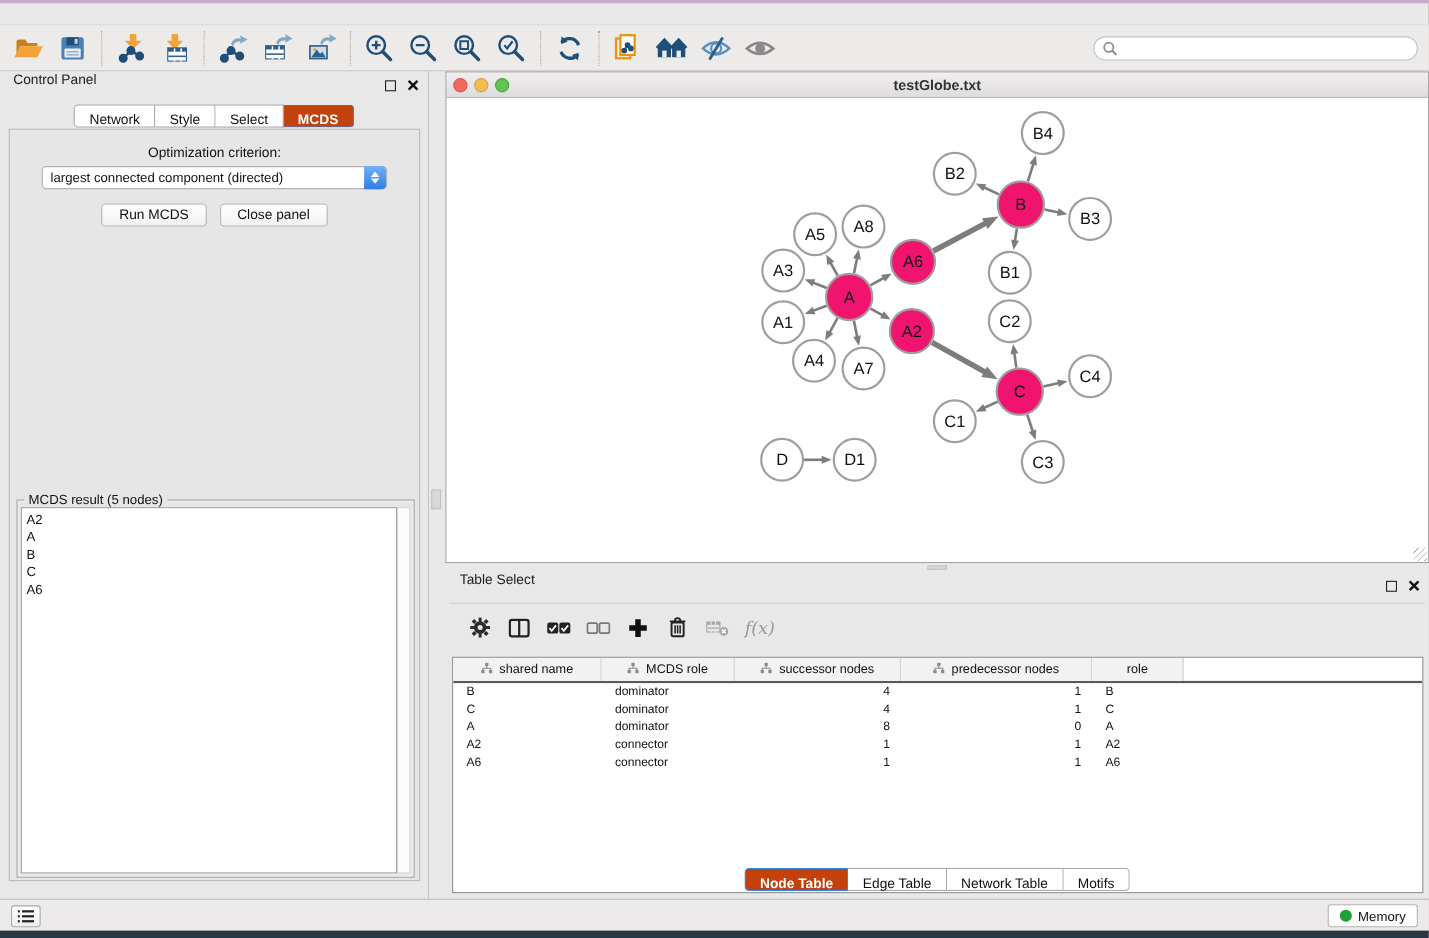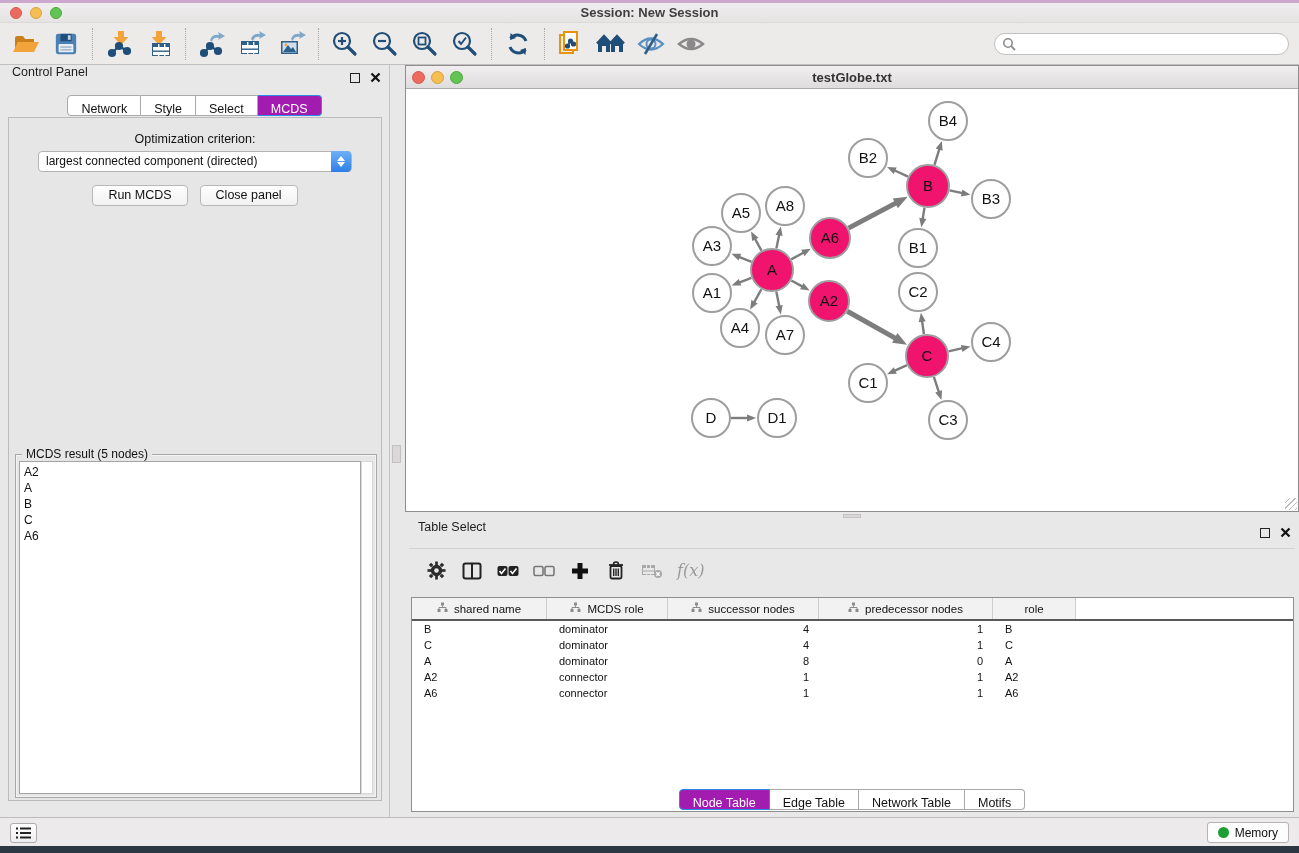--- a/index.html
+++ b/index.html
@@ -40,21 +40,21 @@
   .panel-head .ph-title { margin-left:12px; font-size:12.5px; color:#1d1d1d; }
   .ph-icons { position:absolute; right:8px; top:7px; display:flex; gap:10px; align-items:center; }
   .float-box { width:10px; height:10px; border:1.5px solid #222; display:inline-block; }
   .tabs-row { position:absolute; left:0; width:100%; display:flex; justify-content:center; top:30px; z-index:2; }
   .tab {
     height:21px; line-height:20px; padding:3px 13px; font-size:12.5px; background:#fff;
     border:1px solid #A9A9A9; border-left:none; color:#111; cursor:default;
   }
   .tab:first-child { border-left:1px solid #A9A9A9; border-radius:4px 0 0 4px; }
   .tab:last-child { border-radius:0 4px 4px 0; }
-  .tab.active { background:#a21caf; border-color:#2F89E8; color:#fff; }
+  .tab.active { background:#c2410c; border-color:#2F89E8; color:#fff;font-weight:bold; }
   .cp-content {
     position:absolute; left:8px; top:52px; width:374px; height:684px;
     background:#E7E6E6; border:1px solid #BCBABA;
   }
   .opt-label { text-align:center; margin-top:14px; font-size:12.5px; color:#111; }
   .dropdown {
     position:relative; margin:5px auto 0; width:314px; height:21px; background:#fff;
     border:1px solid #B4B2B2; border-radius:4px; font-size:12px; line-height:19px; padding-left:7px; color:#111;
   }
   .dd-stepper {
@@ -133,28 +133,20 @@
   }
   .memory-dot { width:11px; height:11px; border-radius:50%; background:#1E9E35; }
   .strip-bottom { position:absolute; left:0; top:846px; width:1299px; height:7px; background:#2C3744; }
 </style>
 </head>
 <body>
 
 <div class="app">
   <div class="strip-top"></div>
 
-  <div class="titlebar">
-    <div class="lights">
-      <span class="light red"></span>
-      <span class="light yellow"></span>
-      <span class="light green"></span>
-    </div>
-    <span class="title">Session: New Session</span>
-  </div>
 
   <div class="toolbar">
     <div class="tb-group">
       <span class="tb-btn">
         <svg width="28" height="24" viewBox="0 0 28 24">
             <path d="M3 19 L3 6 Q3 4 5 4 L11 4 L13 7 L22 7 L22 10 L6 10 Z" fill="#C97F1B"></path>
             <path d="M1 20 L6 10 L27 10 L22 20 Z" fill="#F2A43B"></path>
           </svg>
       </span>
       <span class="tb-btn">

